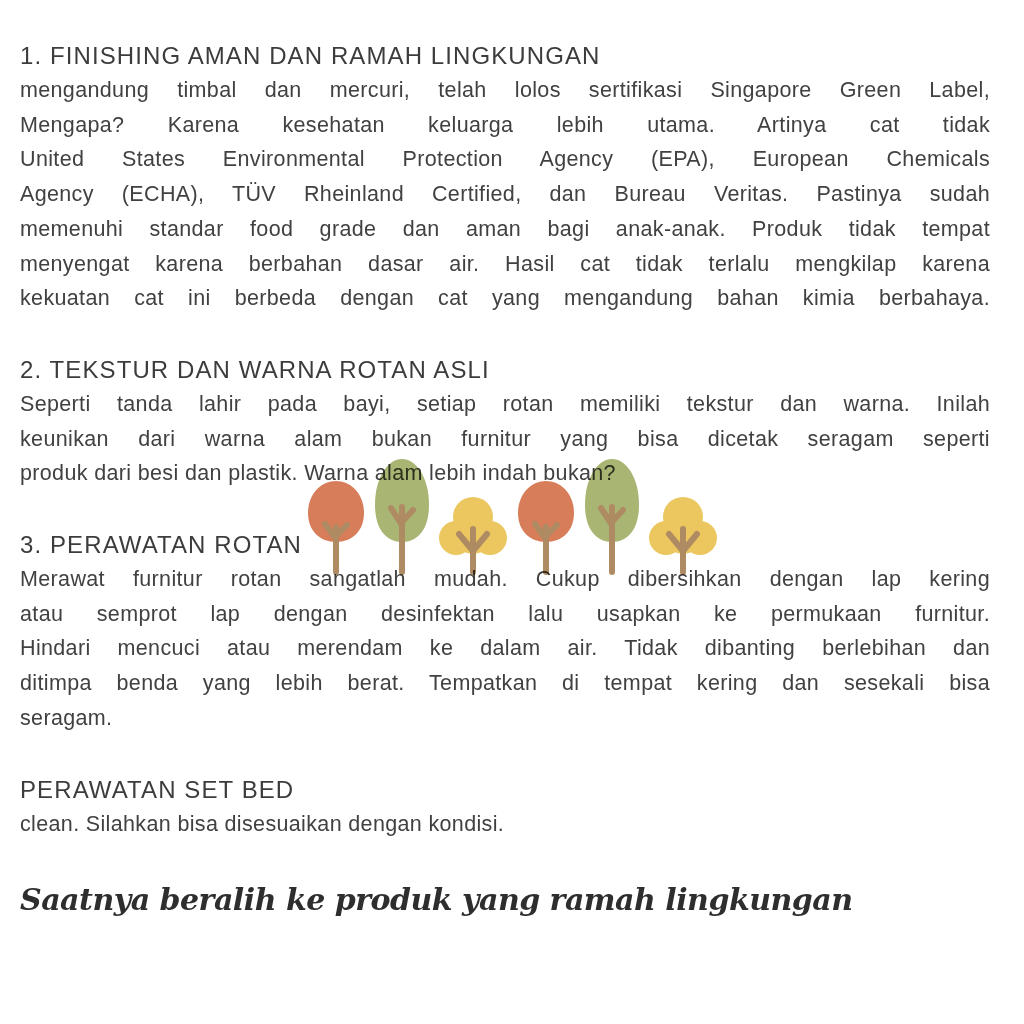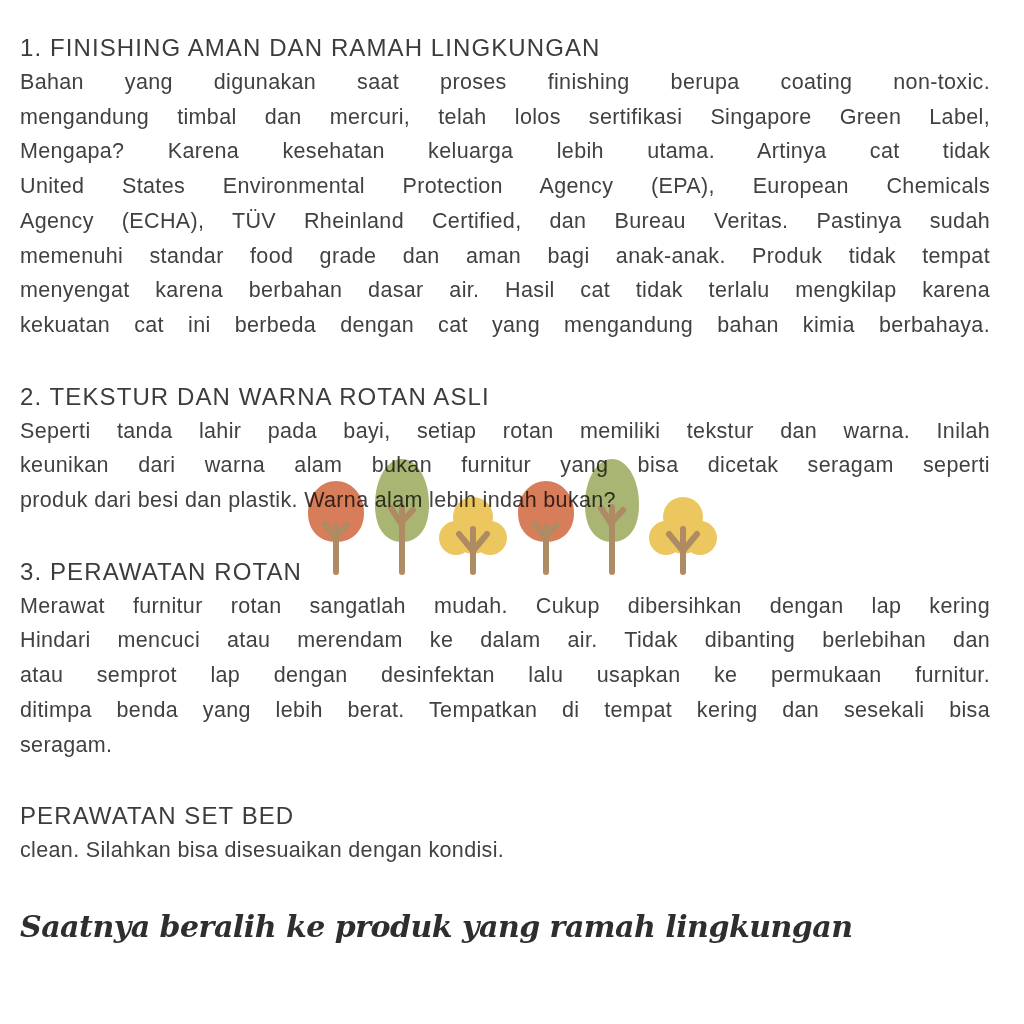--- a/index.html
+++ b/index.html
@@ -6,21 +6,21 @@
   body {
     width: 1024px; height: 1024px;
     background: #ffffff;
     font-family: "Liberation Sans", sans-serif;
     color: #3f3f3f;
     position: relative;
     overflow: hidden;
   }
   .page {
     position: relative;
-    padding: 30px 34px 0 20px;
+    padding: 38px 34px 0 20px;
   }
   .section { margin: 0 0 36px 0; }
   .heading {
     margin: 0;
     font-size: 24px;
     font-weight: 400;
     line-height: 35px;
     letter-spacing: 1.1px;
     color: #3c3c3c;
     white-space: nowrap;
@@ -62,40 +62,39 @@
     color: #2e2e2e;
   }
 </style>
 </head>
 <body>
 
 <div class="page">
   <div id="sections-root">
       <div class="section">
         <div class="heading">1. FINISHING AMAN DAN RAMAH LINGKUNGAN</div>
-        <div class="line just">Bahan yang digunakan saat proses finishing berupa coating non-toxic.</div>
         <div class="line just">mengandung timbal dan mercuri, telah lolos sertifikasi Singapore Green Label,</div>
         <div class="line just">Mengapa? Karena kesehatan keluarga lebih utama. Artinya cat tidak</div>
         <div class="line just">United States Environmental Protection Agency (EPA), European Chemicals</div>
         <div class="line just">Agency (ECHA), TÜV Rheinland Certified, dan Bureau Veritas. Pastinya sudah</div>
         <div class="line just">memenuhi standar food grade dan aman bagi anak-anak. Produk tidak tempat</div>
         <div class="line just">menyengat karena berbahan dasar air. Hasil cat tidak terlalu mengkilap karena</div>
         <div class="line just">kekuatan cat ini berbeda dengan cat yang mengandung bahan kimia berbahaya.</div>
       </div>
       <div class="section">
         <div class="heading">2. TEKSTUR DAN WARNA ROTAN ASLI</div>
         <div class="line just">Seperti tanda lahir pada bayi, setiap rotan memiliki tekstur dan warna. Inilah</div>
         <div class="line just">keunikan dari warna alam bukan furnitur yang bisa dicetak seragam seperti</div>
         <div class="line">produk dari besi dan plastik. Warna alam lebih indah bukan?</div>
       </div>
       <div class="section">
         <div class="heading">3. PERAWATAN ROTAN</div>
         <div class="line just">Merawat furnitur rotan sangatlah mudah. Cukup dibersihkan dengan lap kering</div>
+        <div class="line just">atau semprot lap dengan desinfektan lalu usapkan ke permukaan furnitur.</div>
         <div class="line just">Hindari mencuci atau merendam ke dalam air. Tidak dibanting berlebihan dan</div>
-        <div class="line just">atau semprot lap dengan desinfektan lalu usapkan ke permukaan furnitur.</div>
         <div class="line just">ditimpa benda yang lebih berat. Tempatkan di tempat kering dan sesekali bisa</div>
         <div class="line">seragam.</div>
       </div>
       <div class="section">
         <div class="heading">PERAWATAN SET BED</div>
         <div class="line">clean. Silahkan bisa disesuaikan dengan kondisi.</div>
       </div>
     </div>
   <div class="footer">Saatnya beralih ke produk yang ramah lingkungan</div>
 </div>

